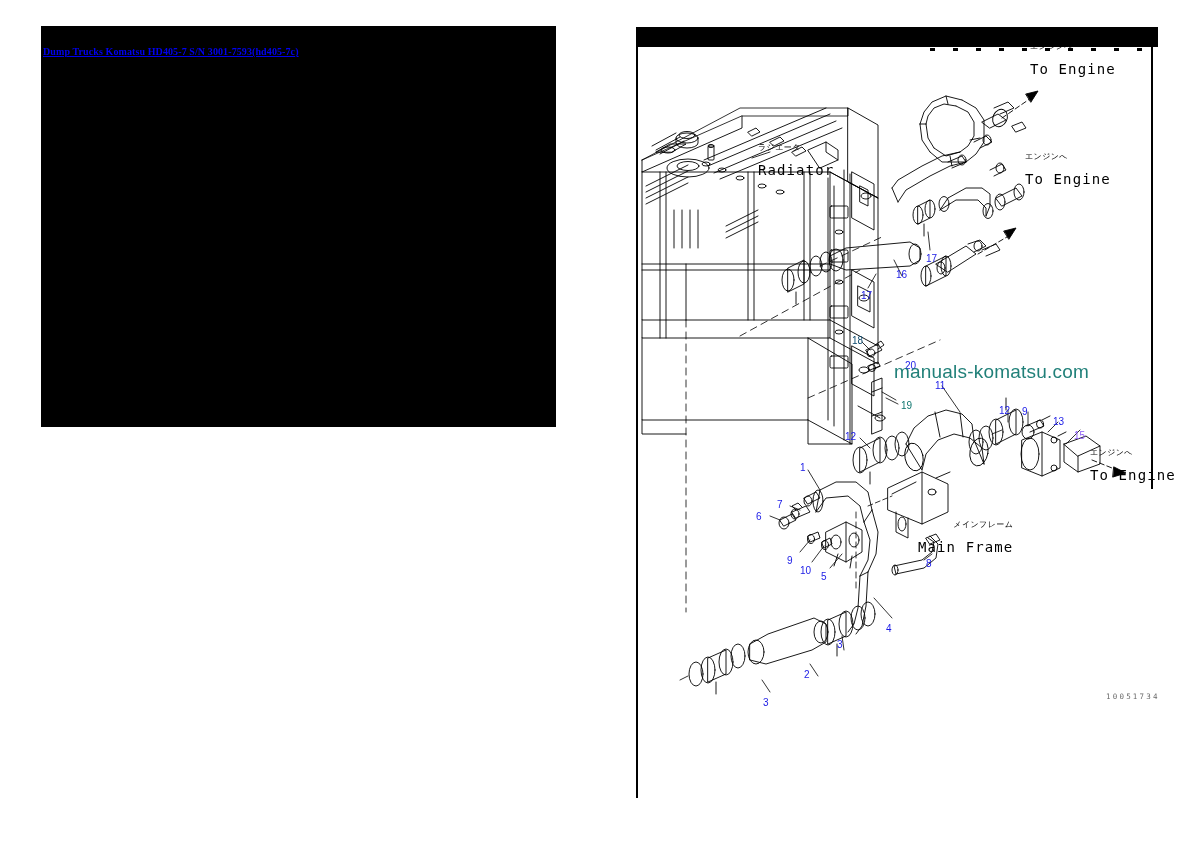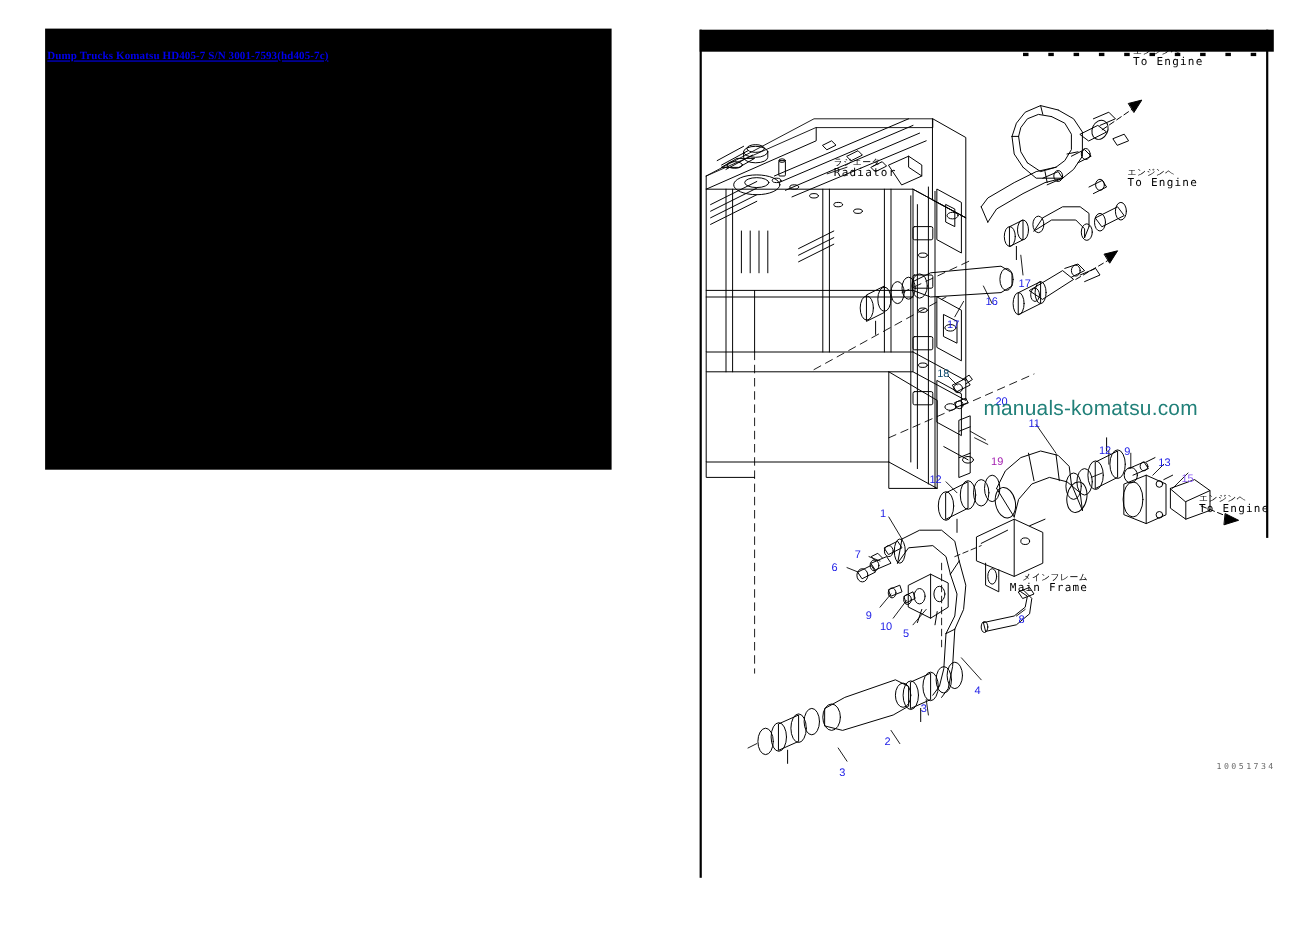--- a/index.html
+++ b/index.html
@@ -114,21 +114,21 @@
   .anno {
     position: absolute;
     color: #000000;
     font-family: "DejaVu Sans Mono", monospace;
     font-size: 8px;
     line-height: 10px;
     white-space: nowrap;
     text-align: left;
   }
   .anno .jp { display: block; font-size: 8px; letter-spacing: 0.4px; }
-  .anno .en { display: block; font-size: 10px; letter-spacing: 1.1px; }
+  .anno .en { display: block; font-size: 14px; letter-spacing: 1.1px; margin-top: 12px; }
 
   
   #watermark {
     position: absolute;
     left: 264px;
     top: 341px;
     color: #0f766e;
     font-family: "Liberation Sans", sans-serif;
     font-size: 19px;
     letter-spacing: 0.2px;
@@ -538,21 +538,21 @@
         <div class="callout" style="left: 305px; top: 361px; color: rgb(26, 26, 230);">11</div>
         <div class="callout" style="left: 215px; top: 412px; color: rgb(26, 26, 230);">12</div>
         <div class="callout" style="left: 369px; top: 386px; color: rgb(26, 26, 230);">12</div>
         <div class="callout" style="left: 423px; top: 397px; color: rgb(26, 26, 230);">13</div>
         <div class="callout" style="left: 392px; top: 387px; color: rgb(26, 26, 230);">9</div>
         <div class="callout" style="left: 444px; top: 411px; color: #8b5cf6;">15</div>
         <div class="callout" style="left: 266px; top: 250px; color: rgb(26, 26, 230);">16</div>
         <div class="callout" style="left: 231px; top: 271px; color: rgb(26, 26, 230);">17</div>
         <div class="callout" style="left: 296px; top: 234px; color: rgb(26, 26, 230);">17</div>
         <div class="callout" style="left: 222px; top: 316px; color: #0c4a6e;">18</div>
-        <div class="callout" style="left: 271px; top: 396px; color: #a21caf; text-align: center;">19</div>
+        <div class="callout" style="left: 271px; top: 381px; color: #0f766e; text-align: center;">19</div>
         <div class="callout" style="left: 275px; top: 341px; color: rgb(26, 26, 230);">20</div>
       </div>
 
     <div id="watermark">manuals-komatsu.com</div>
 
     <div id="drawing-code">10051734</div>
   </div>
 
 </div>
 

